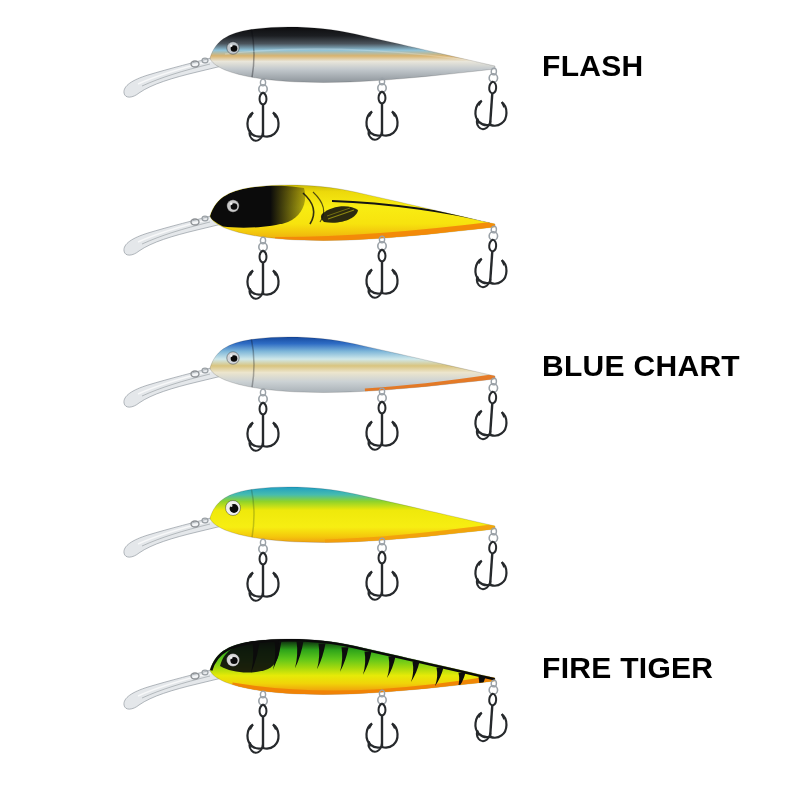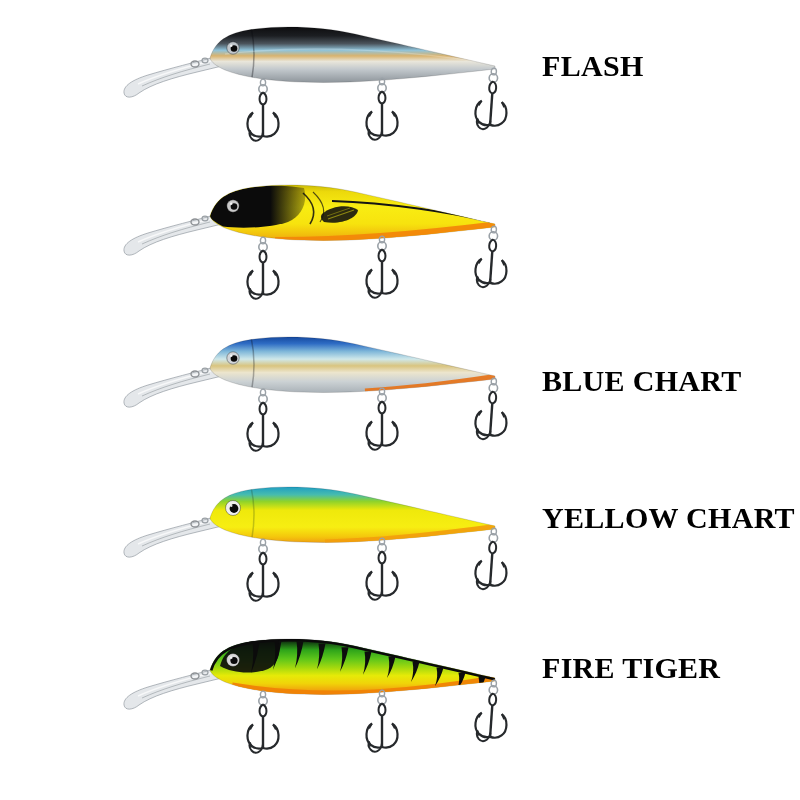--- a/index.html
+++ b/index.html
@@ -1,18 +1,18 @@
 <!DOCTYPE html>
 <html><head>
 <meta charset="utf-8">
 <style>
   html,body{margin:0;padding:0;background:#ffffff;}
   #canvas{
     position:relative;width:800px;height:756px;background:#ffffff;
-    overflow:hidden;font-family:Liberation Serif, serif;
+    overflow:hidden;font-family:Liberation Sans, sans-serif;
   }
   .lure-svg{position:absolute;left:70px;width:460px;height:150px;}
   .s0{top:12px}.s1{top:170px}.s2{top:322px}.s3{top:472px}.s4{top:624px}
   .lure-label{
     position:absolute;left:542px;height:30px;line-height:30px;
     font-weight:700;font-size:30px;color:#000;letter-spacing:0.3px;
     white-space:nowrap;
   }
   .l0{top:51px}.l1{top:202px}.l2{top:351px}.l3{top:503px}.l4{top:653px}
 </style>
@@ -387,17 +387,16 @@
   <path d="M0,56 C-9,58.5 -16,52 -15.5,43 C-15.2,37.5 -12.5,34 -10,32.5" fill="none" stroke="#26292c" stroke-width="2.2"></path>
   <path d="M-10,32.5 L-12.8,37.5" stroke="#26292c" stroke-width="1.6"></path>
   <path d="M0,56 C9,58.5 16,52 15.5,43 C15.2,37.5 12.5,34 10,32.5" fill="none" stroke="#26292c" stroke-width="2.2"></path>
   <path d="M10,32.5 L12.8,37.5" stroke="#26292c" stroke-width="1.6"></path>
   <path d="M0,52 C-1,60.5 -7.5,63 -11.5,58.5 C-13.5,56 -13.8,52.5 -12.8,50.5" fill="none" stroke="#26292c" stroke-width="2"></path>
   <path d="M-12.8,50.5 L-11.8,55.5" stroke="#26292c" stroke-width="1.5"></path>
 </g>
     </svg>
 
   <div class="lure-label l0" style="color: rgb(0, 0, 0);">FLASH</div>
-  <div class="lure-label l2" style="color: rgb(0, 0, 0); margin-top: 15px;">BLUE CHART</div>
-  <div class="lure-label l3" style="color: rgb(0, 0, 0);">YELLOW CHART</div>
+  <div class="lure-label l2" style="color: rgb(0, 0, 0);">BLUE CHART</div>
   <div class="lure-label l4" style="color: rgb(0, 0, 0); text-align: center;">FIRE TIGER</div>
 
 </div>
 
 </body></html>

